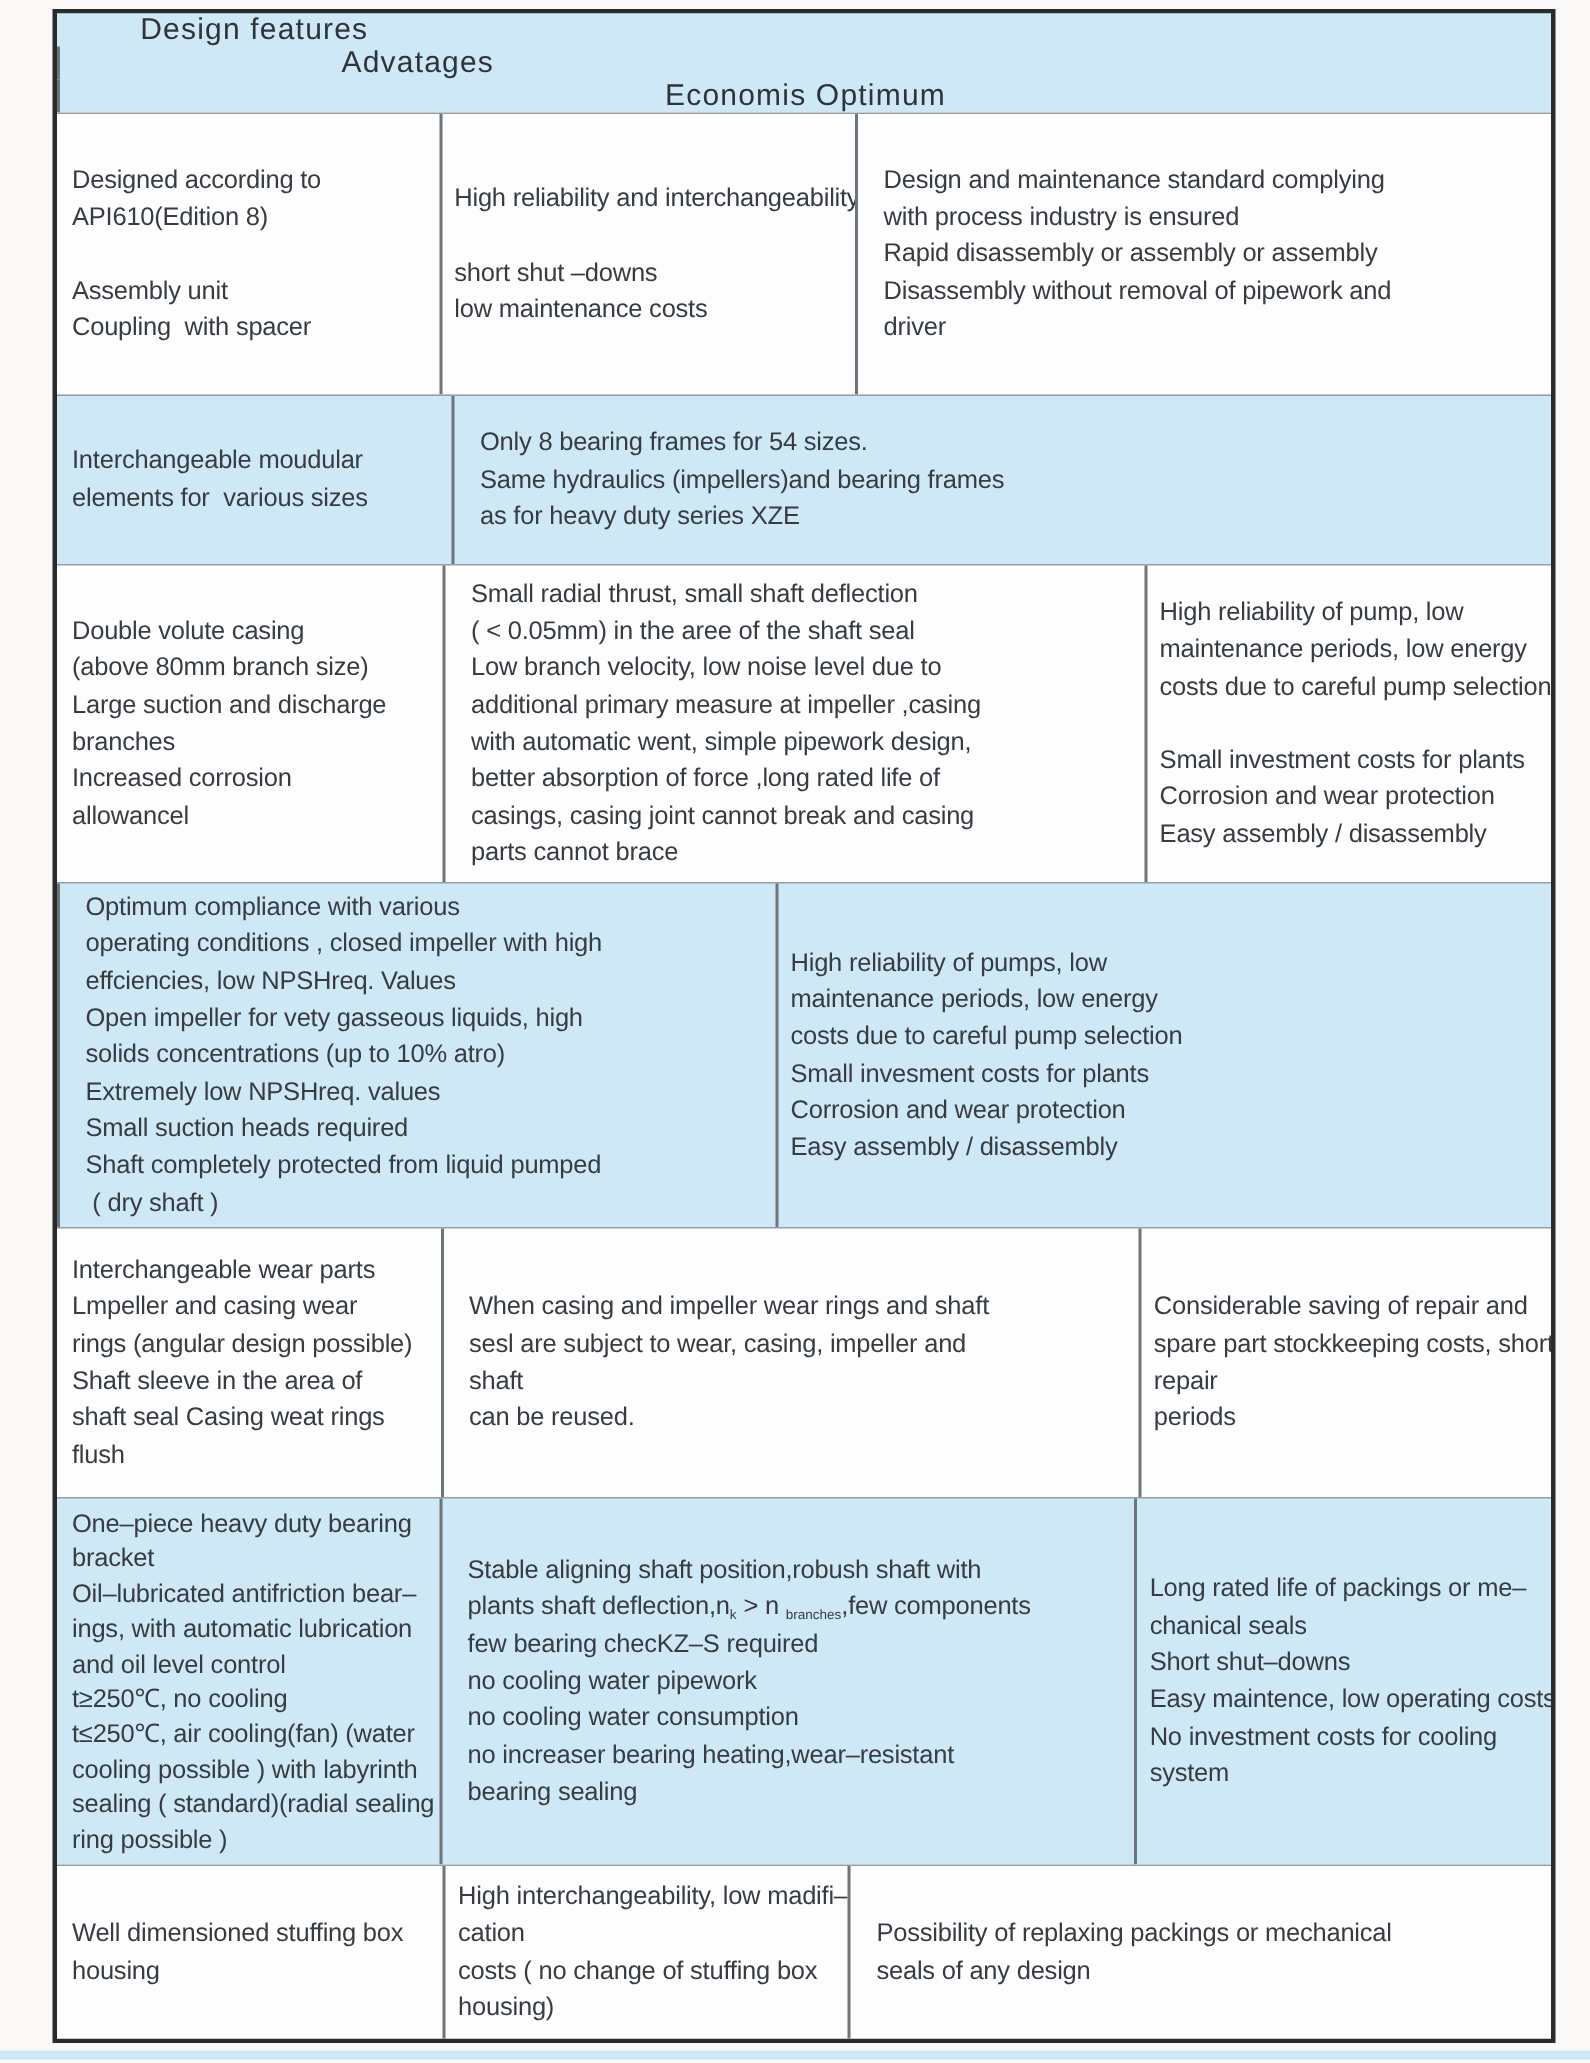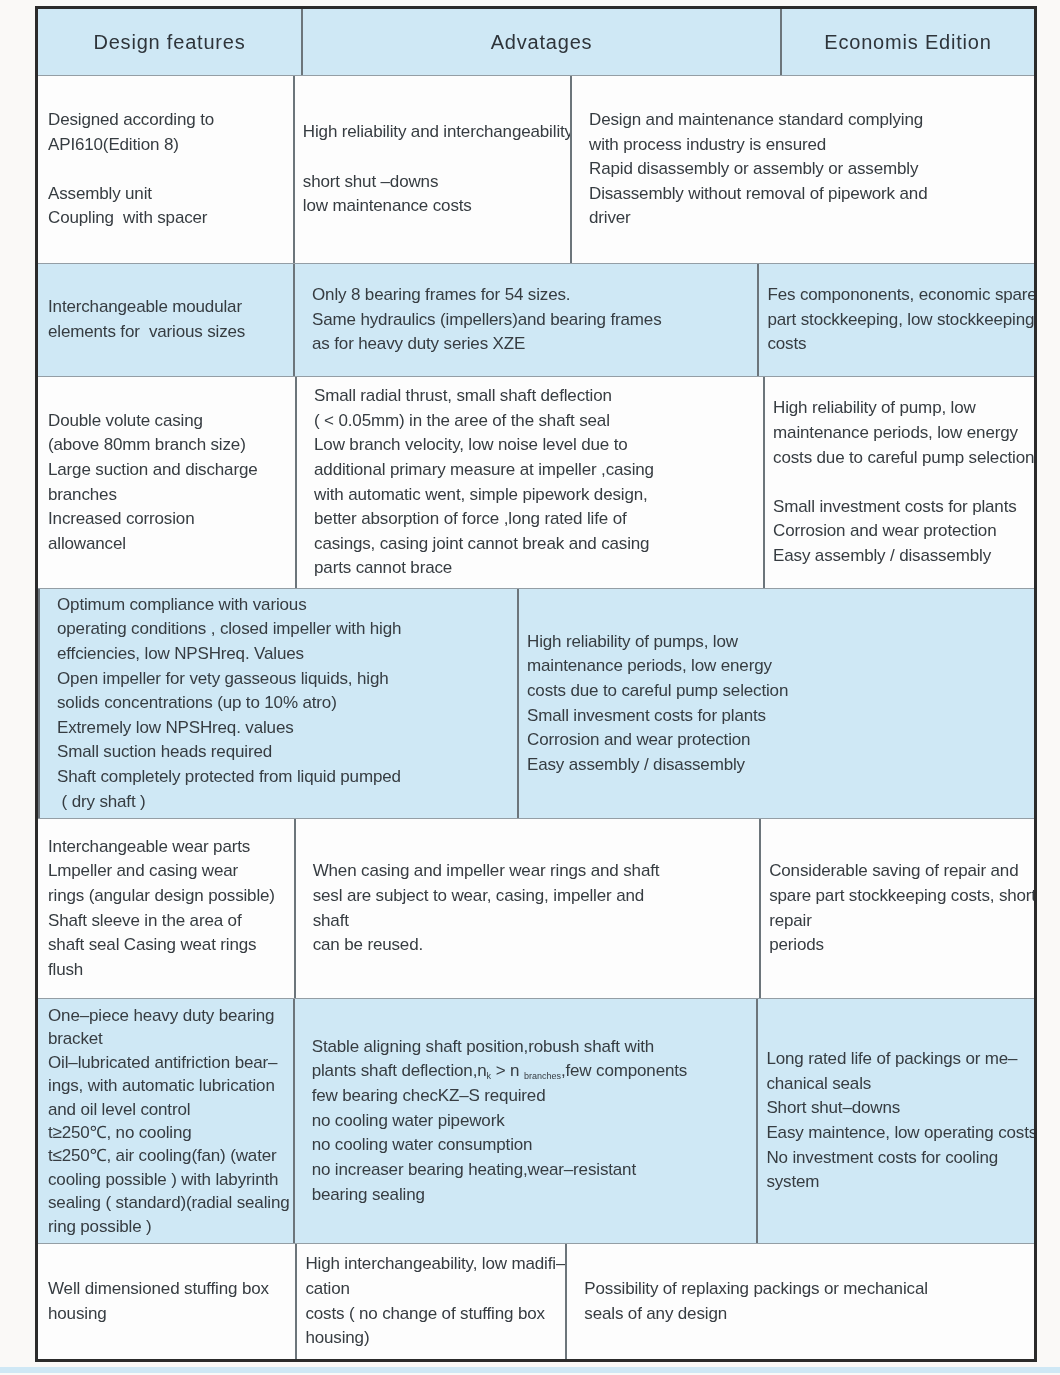--- a/index.html
+++ b/index.html
@@ -29,21 +29,21 @@
   }
   .row {
     display: flex;
     flex: 0 0 auto;
     box-sizing: border-box;
     border-top: 1px solid #949ea5;
     background: #fdfdfd;
   }
   .row.first { border-top: none; }
   .row.shaded { background: #cfe8f5; }
-  .h-head { height: 66px; }
+  .h-head { height: 66px; flex-direction: column; }
   .h-r1 { height: 188px; }
   .h-r2 { height: 113px; }
   .h-r3 { height: 212px; }
   .h-r4 { height: 230px; }
   .h-r5 { height: 180px; }
   .h-r6 { height: 245px; }
   .h-r7 { flex: 1 1 auto; }
   .cell {
     box-sizing: border-box;
     display: flex;
@@ -96,21 +96,21 @@
   <div class="tbl">
 
     <div class="row first shaded h-head">
       <div class="cell hcell c1">
         <div class="htxt">Design features</div>
       </div>
       <div class="cell hcell c2">
         <div class="htxt">Advatages</div>
       </div>
       <div class="cell hcell c3">
-        <div class="htxt">Economis Edition</div>
+        <div class="htxt">Economis Optimum</div>
       </div>
     </div>
 
     <div class="row h-r1">
       <div class="cell c1">
         <div class="txt">Designed according to
 API610(Edition 8)
 
 Assembly unit
 Coupling  with spacer</div>
@@ -132,25 +132,20 @@
 
     <div class="row shaded h-r2">
       <div class="cell c1">
         <div class="txt">Interchangeable moudular
 elements for  various sizes</div>
       </div>
       <div class="cell c2">
         <div class="txt">Only 8 bearing frames for 54 sizes.
 Same hydraulics (impellers)and bearing frames
 as for heavy duty series XZE</div>
-      </div>
-      <div class="cell c3">
-        <div class="txt">Fes compononents, economic spare
-part stockkeeping, low stockkeeping
-costs</div>
       </div>
     </div>
 
     <div class="row h-r3">
       <div class="cell c1">
         <div class="txt">Double volute casing
 (above 80mm branch size)
 Large suction and discharge
 branches
 Increased corrosion

